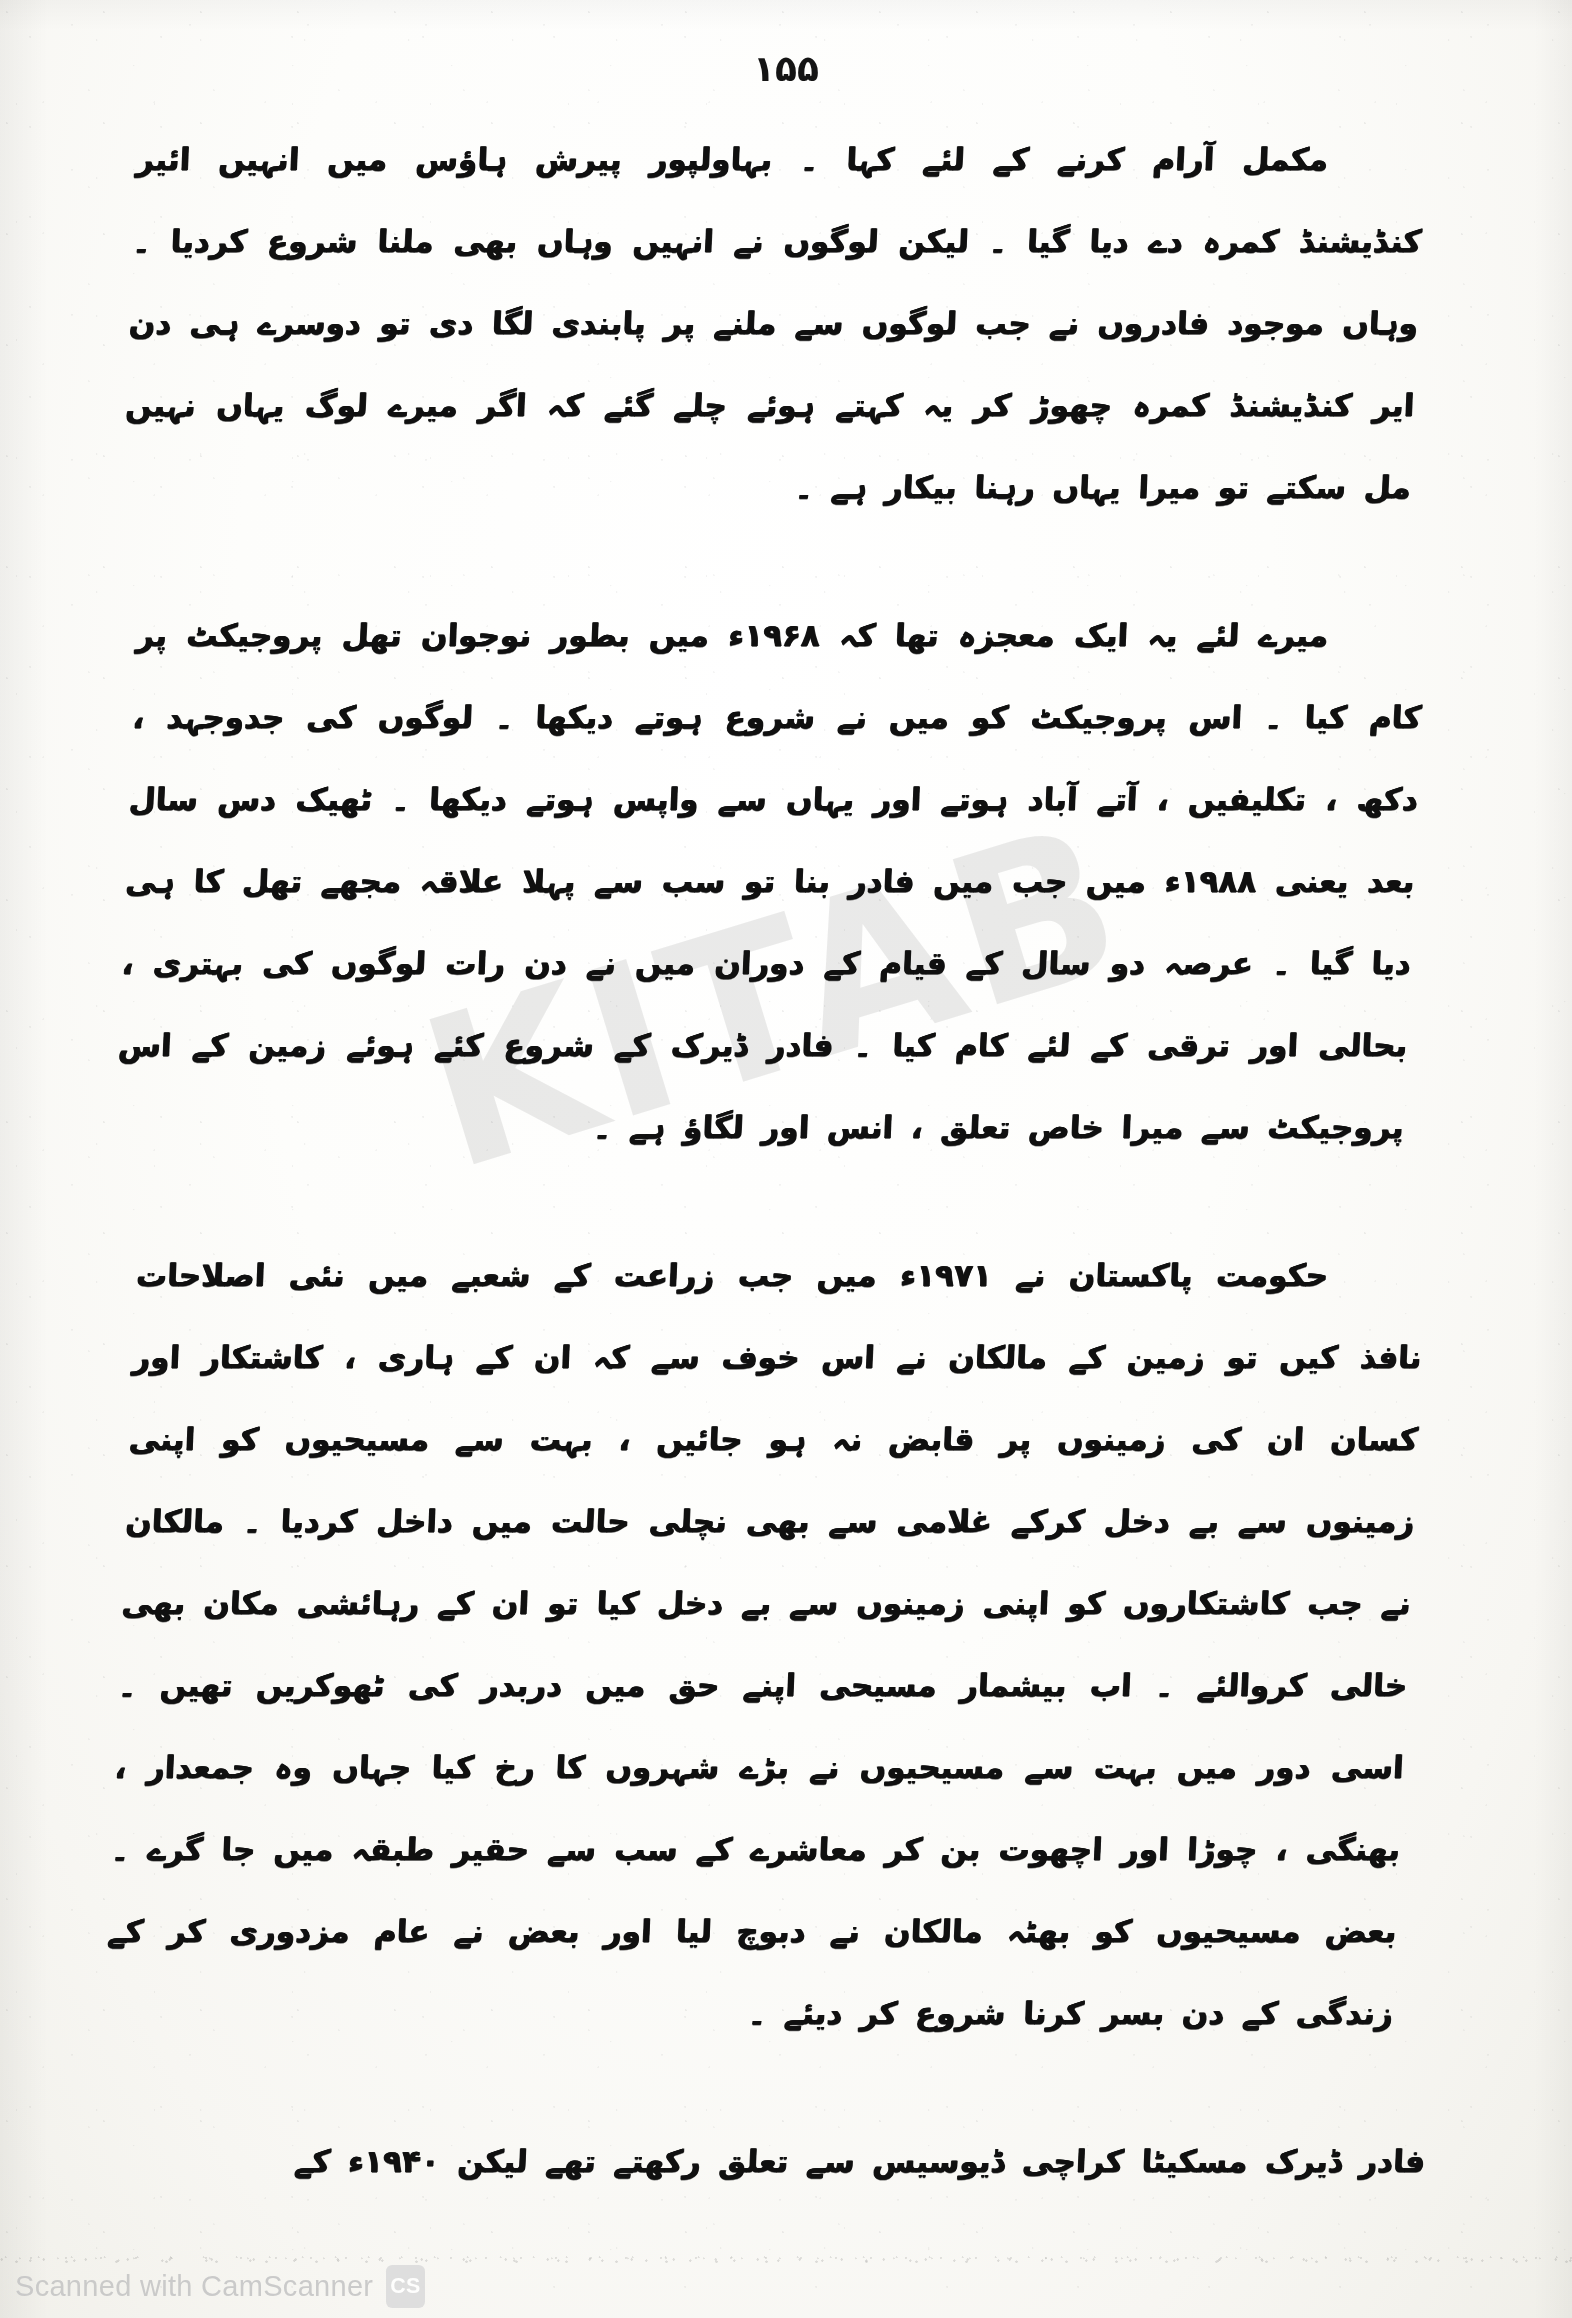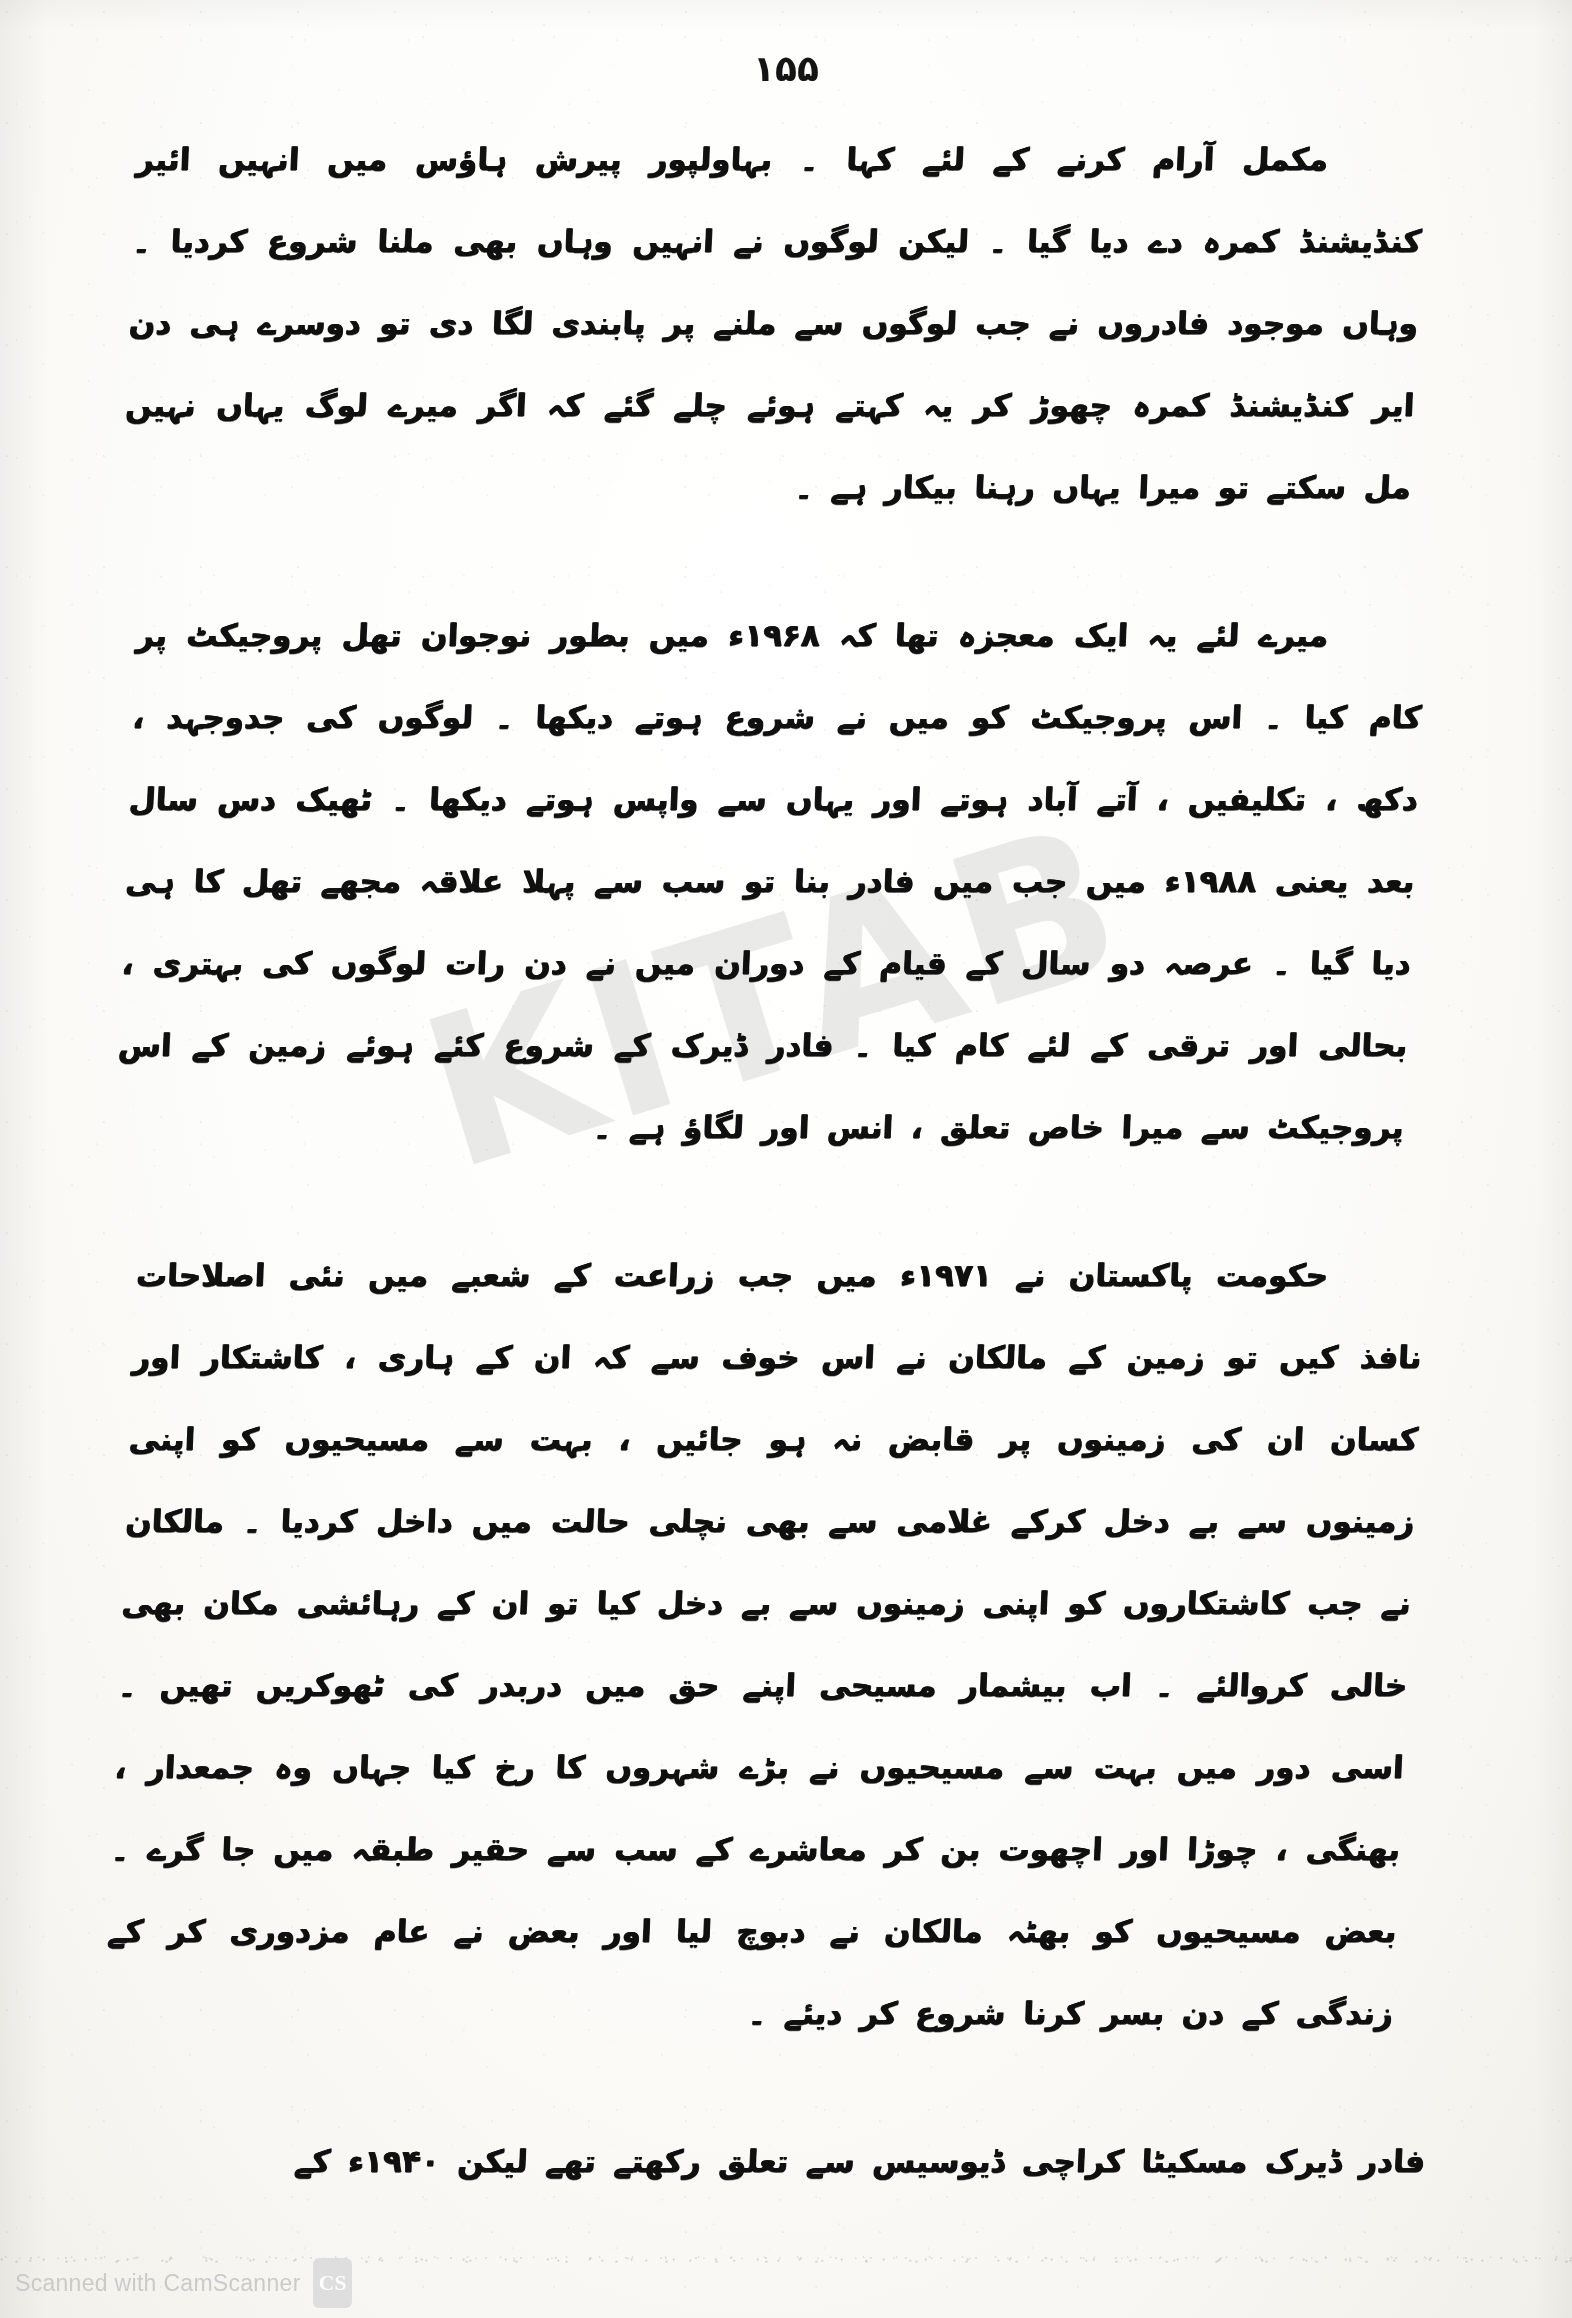--- a/index.html
+++ b/index.html
@@ -124,36 +124,36 @@
     left: 15px;
     bottom: 11px;
     display: flex;
     align-items: center;
     gap: 12.5px;
     opacity: .9;
   }
 
   .cs-logo {
     width: 39px;
-    height: 50px;
+    height: 43px;
     border-radius: 6.2px;
     background: #dcdcdc;
     display: flex;
     align-items: center;
     justify-content: center;
-    font-family: Liberation Serif, serif;
+    font-family: Liberation Sans, sans-serif;
     font-size: 21.4px;
     font-weight: 700;
     color: #ffffff;
     letter-spacing: 0.3px;
   }
 
   .cs-text {
     font-family: "Liberation Sans", sans-serif;
-    font-size: 23px;
+    font-size: 29px;
     color: #c6c6c6;
     letter-spacing: 0.3px;
     white-space: nowrap;
   }
 
   
   .footer-dust {
     position: absolute;
     left: 0;
     right: 0;

